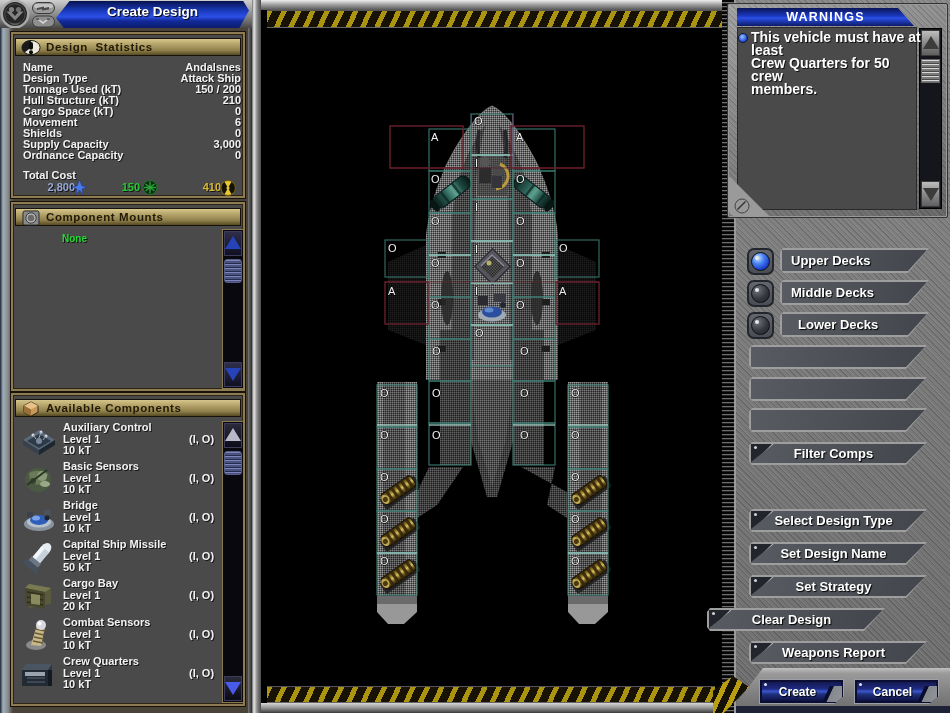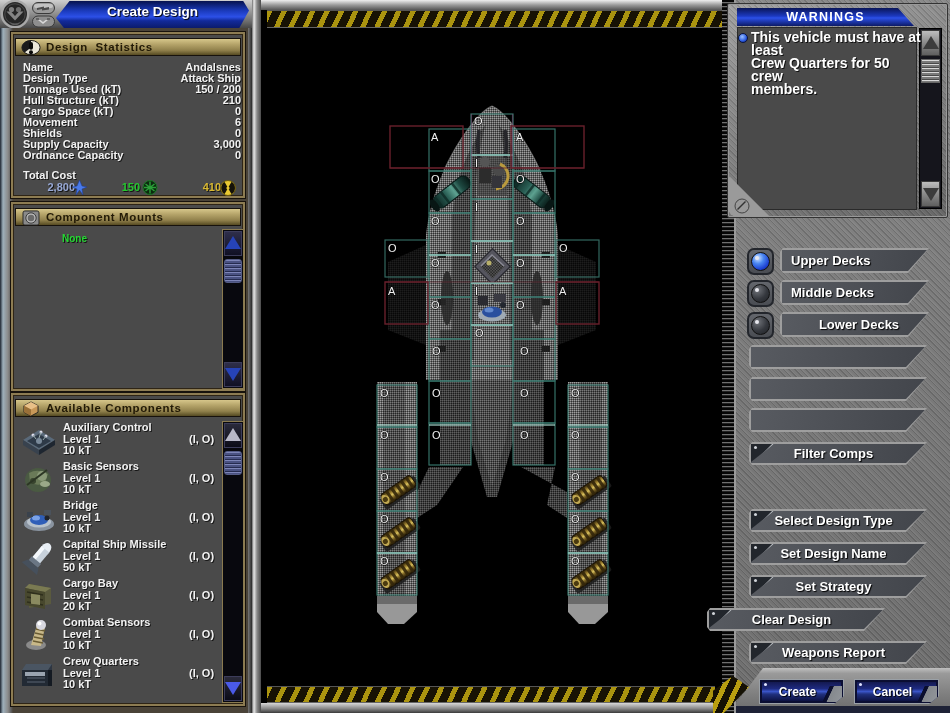--- a/index.html
+++ b/index.html
@@ -573,21 +573,21 @@
     </div>
 <div class="gbtn" style="left:780px;top:280px;width:149px;height:25px">
       <div class="in"></div>
       <div class="lbl" style="line-height:25px;text-align:left;padding-left:11px">Middle Decks</div>
     </div>
 <div class="radio " style="top:312px">
       <div class="dot"></div>
     </div>
 <div class="gbtn" style="left:780px;top:312px;width:149px;height:25px">
       <div class="in"></div>
-      <div class="lbl" style="line-height:25px;text-align:center;padding-left:18px">Lower Decks</div>
+      <div class="lbl" style="line-height:25px;text-align:left;padding-left:18px">Lower Decks</div>
     </div>
 <div class="gbtn" style="left:749px;top:345px;width:178px;height:24px">
       <div class="in"></div>
     </div>
 <div class="gbtn" style="left:749px;top:377px;width:178px;height:24px">
       <div class="in"></div>
     </div>
 <div class="gbtn" style="left:749px;top:408px;width:178px;height:24px">
       <div class="in"></div>
     </div>

